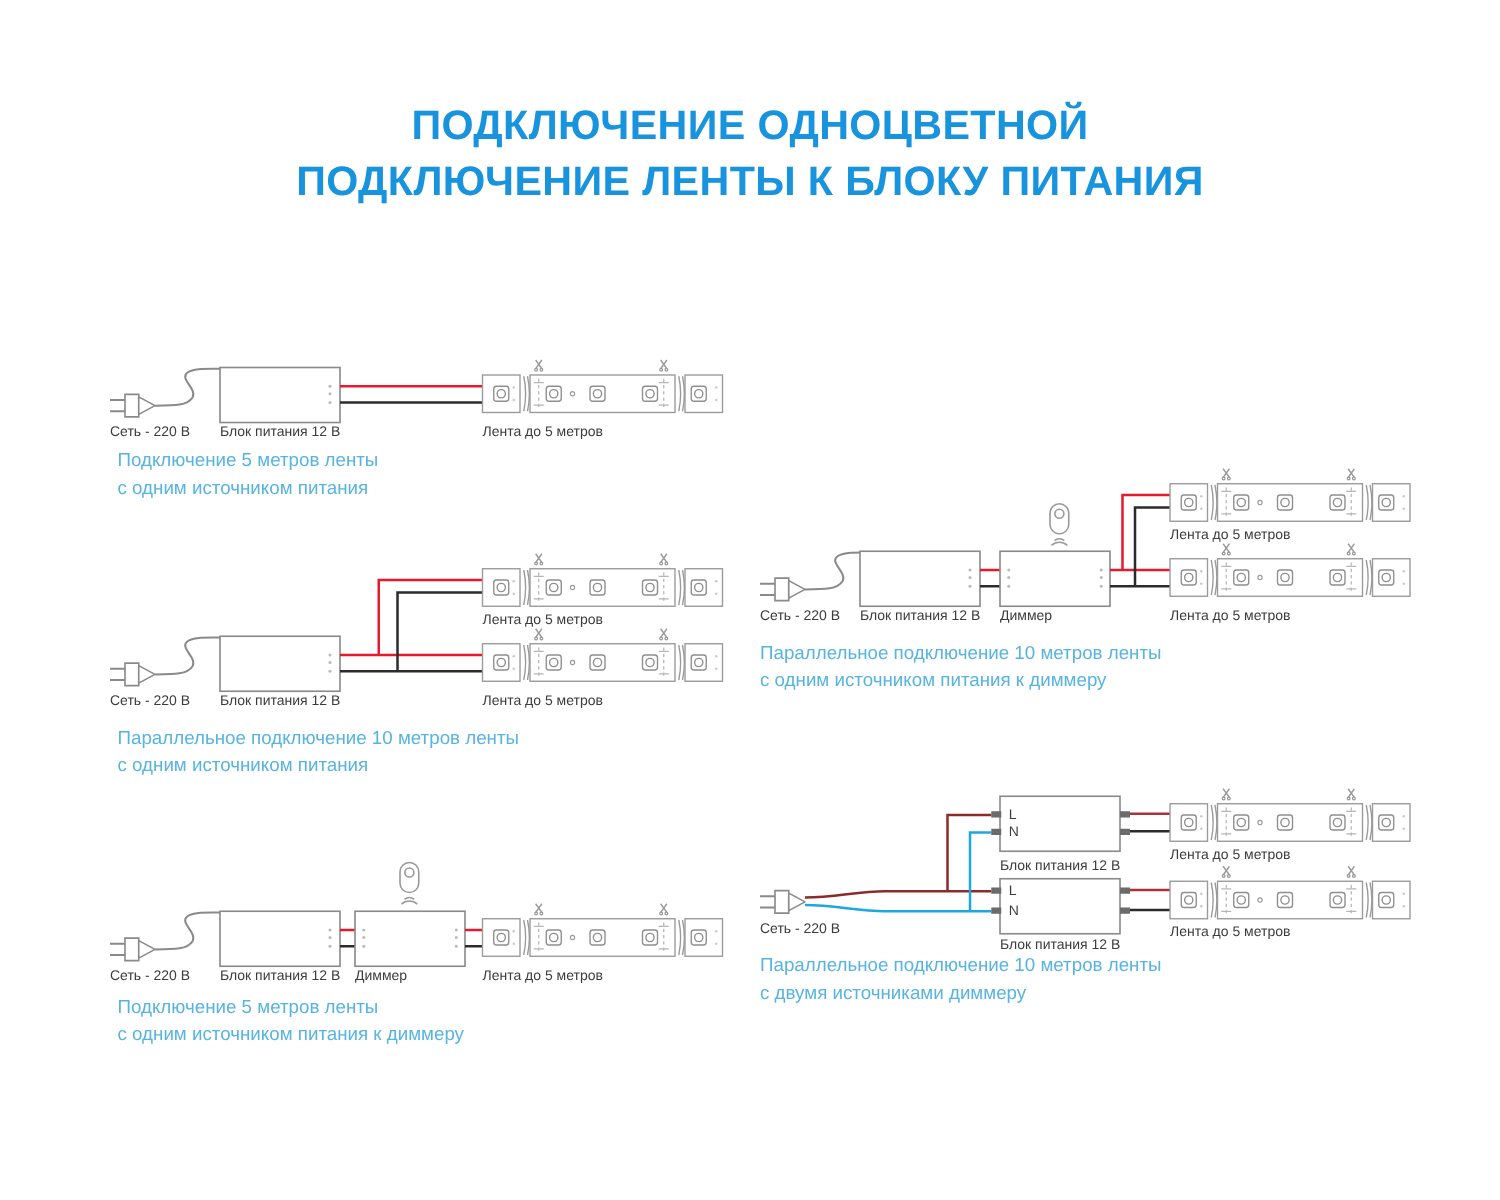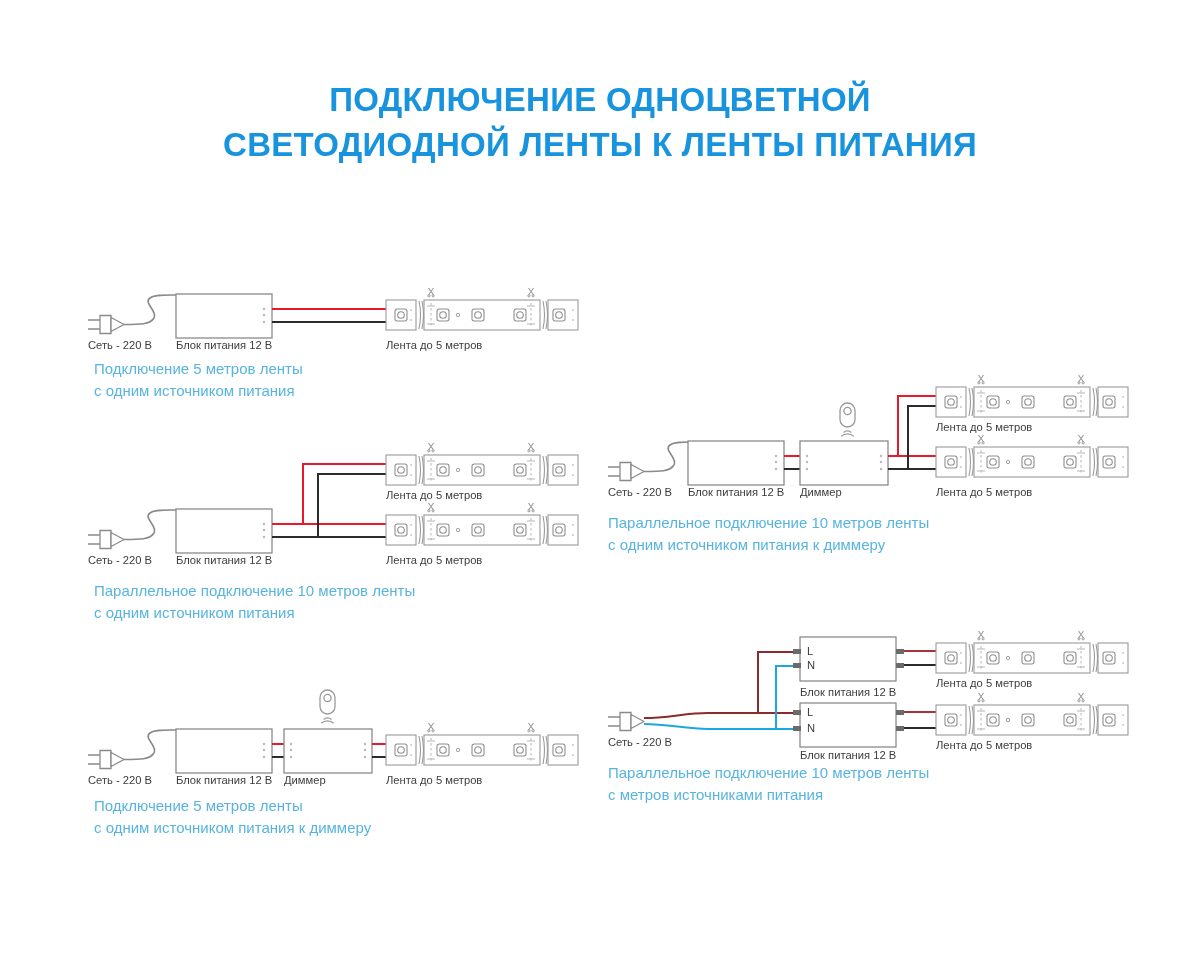--- a/index.html
+++ b/index.html
@@ -65,21 +65,21 @@
     fill: #3c3c3c;
   }
 </style>
 </head>
 <body>
 
 <div id="page">
 
   <div class="title-block">
     <div class="title-line">ПОДКЛЮЧЕНИЕ ОДНОЦВЕТНОЙ</div>
-    <div class="title-line">СВЕТОДИОДНОЙ ЛЕНТЫ К ЛЕНТЫ ПИТАНИЯ</div>
+    <div class="title-line">ПОДКЛЮЧЕНИЕ ЛЕНТЫ К БЛОКУ ПИТАНИЯ</div>
   </div>
 
   <svg width="0" height="0" style="position:absolute">
     <defs>
 
       <g id="sym-plug">
         <path d="M0,6 L12,6 M0,15 L12,15" stroke="#8a8a8a" stroke-width="1.6" fill="none"></path>
         <path d="M12,1.5 L23,1.5 L23,19.5 L12,19.5 Z" stroke="#8a8a8a" stroke-width="1.3" fill="#ffffff"></path>
         <path d="M23,3.5 L36,10.5 L23,17.5 Z" stroke="#8a8a8a" stroke-width="1.3" fill="#ffffff" stroke-linejoin="round"></path>
       </g>
@@ -660,16 +660,16 @@
             <circle cx="187" cy="20" r="1"></circle>
           </g>
       </g>
       <text class="part-label" x="328" y="124">Лента до 5 метров</text>
 
       <text class="part-label" x="0" y="121">Сеть - 220 В</text>
     </svg>
   </div>
   <div class="caption" style="left:608px; top:762px;">
     <span class="cap-line">Параллельное подключение 10 метров ленты</span>
-    <span class="cap-line">с метров источниками питания</span>
+    <span class="cap-line">с двумя источниками диммеру</span>
   </div>
 
 </div>
 
 </body></html>

